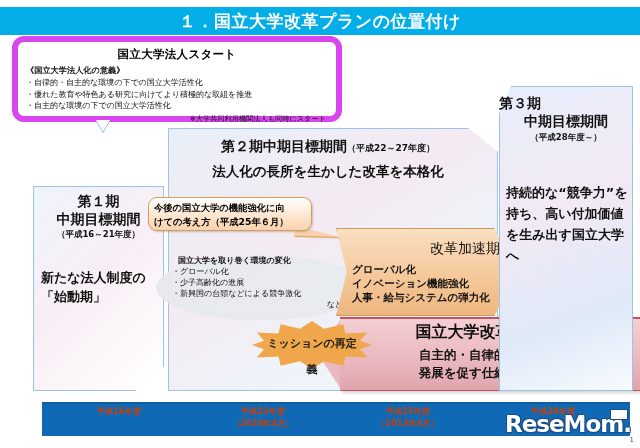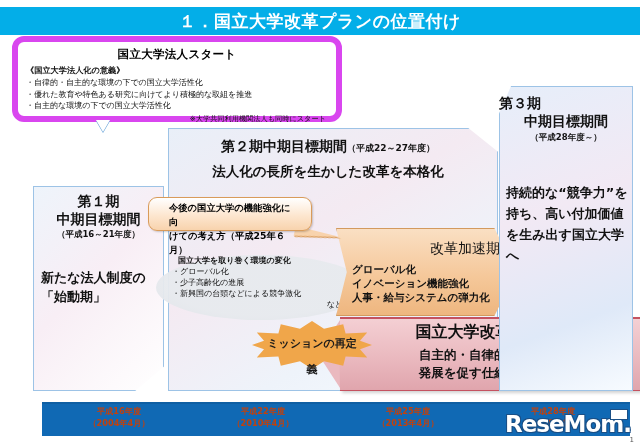--- a/index.html
+++ b/index.html
@@ -80,21 +80,21 @@
     font-size:14px;font-weight:bold;}
   .p2-title .yr{font-size:9px;font-weight:bold;}
   .p2-sub{position:absolute;left:168px;top:163px;width:320px;text-align:center;
     font-size:13.5px;font-weight:bold;}
 
   
   .ycall{
     position:absolute;left:148px;top:197px;width:164px;height:34px;
     background:linear-gradient(180deg,#ffffff 0%,#fde6cf 55%,#f8d3ad 100%);
     border:1px solid #d99b5a;border-radius:9px;
-    box-sizing:border-box;padding:3px 20px;
+    box-sizing:border-box;padding:3px 5px;
     font-size:9.3px;font-weight:bold;line-height:14px;color:#000;
     box-shadow:1px 1px 2px rgba(0,0,0,0.2);
     z-index:6;
   }
   .ycall-tail{
     position:absolute;left:296px;top:226px;width:0;height:0;
     border-top:10px solid #f8d3ad;
     border-right:46px solid transparent;
     border-bottom:0 solid transparent;
     transform:rotate(14deg);transform-origin:left top;
@@ -278,21 +278,20 @@
 
   <div class="p3"></div>
   <div class="p3-t1">第３期</div>
   <div class="p3-t2">中期目標期間</div>
   <div class="p3-t3">（平成28年度～）</div>
   <div class="p3-body">持続的な“競争力”を持ち、高い付加価値を生み出す国立大学へ</div>
 
   <div class="tl-bar"></div>
   <div class="tl-item" style="left:44px">
     <div class="tl-l1">平成16年度</div>
-    <div class="tl-l2">（2004年4月）</div>
   </div>
   <div class="tl-item" style="left:188px">
     <div class="tl-l1">平成22年度</div>
     <div class="tl-l2">（2010年4月）</div>
   </div>
   <div class="tl-item" style="left:333px">
     <div class="tl-l1">平成25年度</div>
     <div class="tl-l2">（2013年4月）</div>
   </div>
   <div class="tl-item" style="left:478px">

